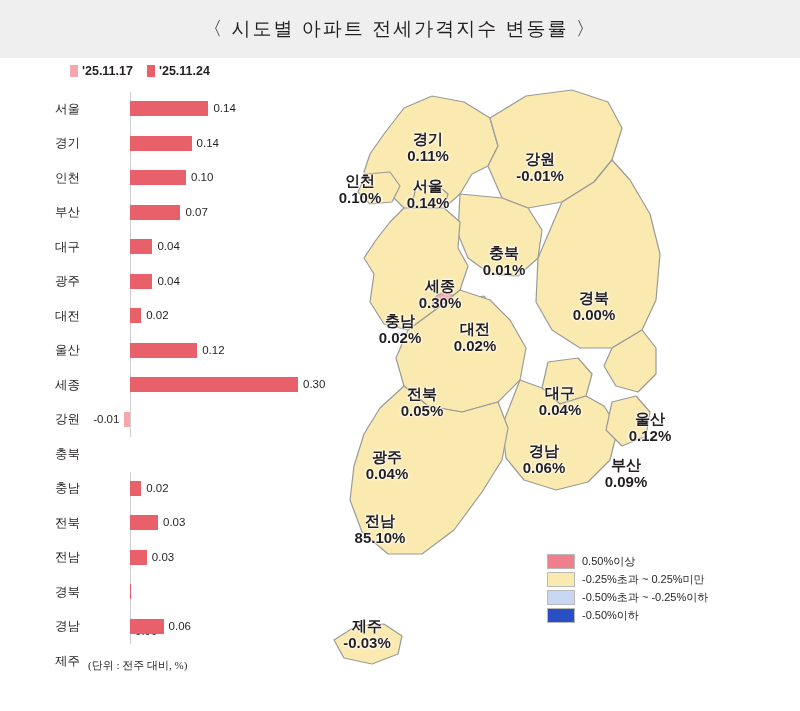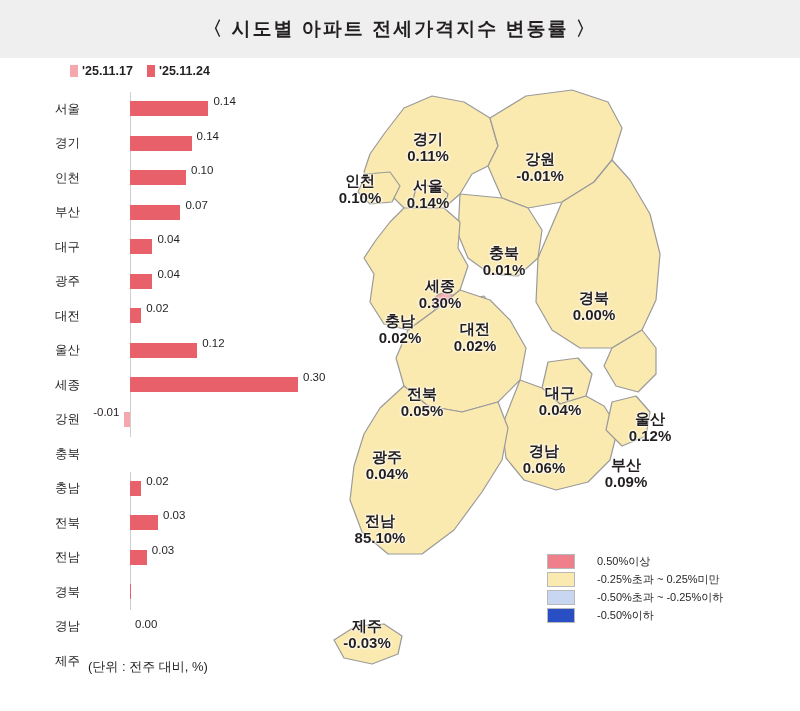--- a/index.html
+++ b/index.html
@@ -27,21 +27,21 @@
     top: 0;
     width: 800px;
     height: 58px;
     background: #efefef;
     display: flex;
     align-items: center;
     justify-content: center;
   }
   .title-text {
     font-size: 19px;
-    font-weight: bold;
+    font-weight: normal;
     letter-spacing: 2px;
     color: #231f20;
     white-space: pre;
   }
   
   .series-legend {
     position: absolute;
     left: 70px;
     top: 64px;
     display: flex;
@@ -99,32 +99,33 @@
   }
   .bar {
     position: absolute;
     top: 9px;
     height: 15px;
     background: #e8606a;
   }
   .bar.neg { background: #f4a7ad; }
   .val-label {
     position: absolute;
-    top: 2px;
+    top: 9px;
     font-size: 11.5px;
     line-height: 15px;
     color: #231f20;
     white-space: nowrap;
   }
   .axis-note {
     position: absolute;
     left: 88px;
     top: 658px;
-    font-size: 13px;
-    color: #231f20;
+    font-size: 11px;
+    color: #231f20;
+    font-family: Liberation Serif, serif;
   }
   
   .map-wrap {
     position: absolute;
     left: 312px;
     top: 62px;
     width: 488px;
     height: 612px;
   }
   .map-svg { display: block; }
@@ -145,21 +146,21 @@
     position: absolute;
     left: 547px;
     top: 552px;
     width: 180px;
     font-size: 11px;
   }
   .map-legend .lrow {
     display: flex;
     align-items: center;
     height: 18px;
-    gap: 22px;
+    gap: 7px;
   }
   .map-legend .lsw {
     width: 26px;
     height: 13px;
     border: 1px solid #b9b9b9;
     flex: none;
   }
   .map-legend .ltx { color: #231f20; }
 </style>
 </head>
@@ -293,20 +294,25 @@
       <div class="bar-row">
         <div class="cat-label">경북</div>
         <div class="bar-area">
           <div class="zeroline"></div>
           <div class="bar" style="left: 38px; width: 0.5px;"></div>
           <div class="val-label" style="left: 43px; margin-top: 40px;">0.00</div>
         </div>
       </div>
       <div class="bar-row">
         <div class="cat-label">경남</div>
+        <div class="bar-area">
+          <div class="zeroline"></div>
+          <div class="bar" style="left: 38px; width: 33.6px;"></div>
+          <div class="val-label" style="left: 76.6px;">0.06</div>
+        </div>
       </div>
       <div class="bar-row">
         <div class="cat-label">제주</div>
       </div>
     </div>
   <div class="axis-note">(단위 : 전주 대비, %)</div>
 
   <div class="map-wrap">
     <svg class="map-svg" width="488" height="612" viewBox="0 0 488 612">
       <g stroke="#9a9a9a" stroke-width="1.2" stroke-linejoin="round">

